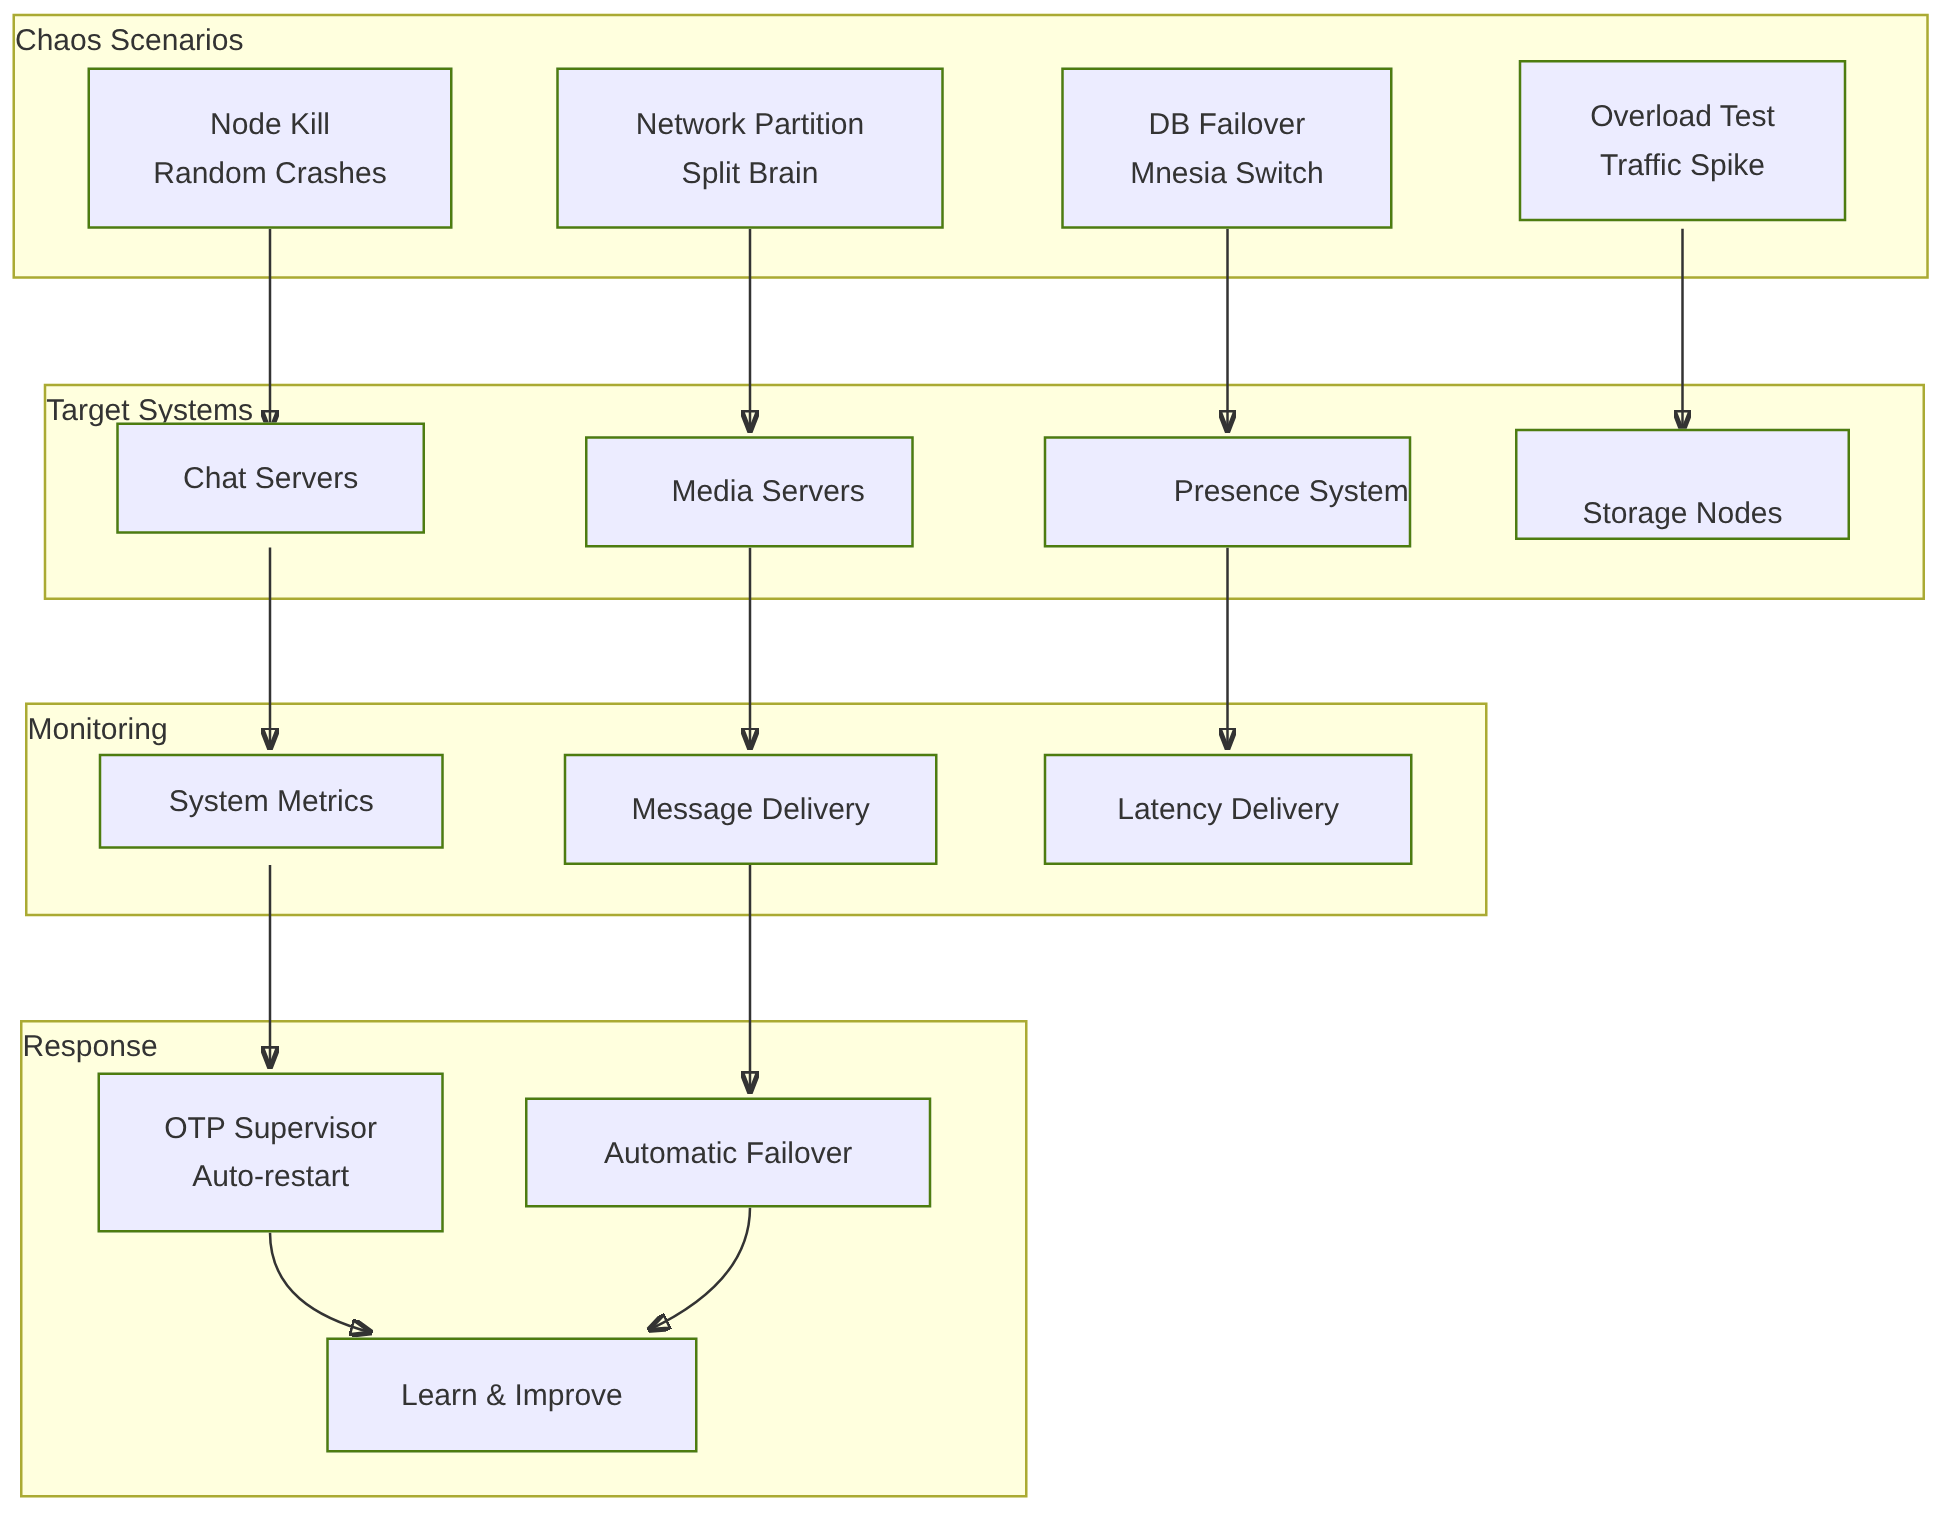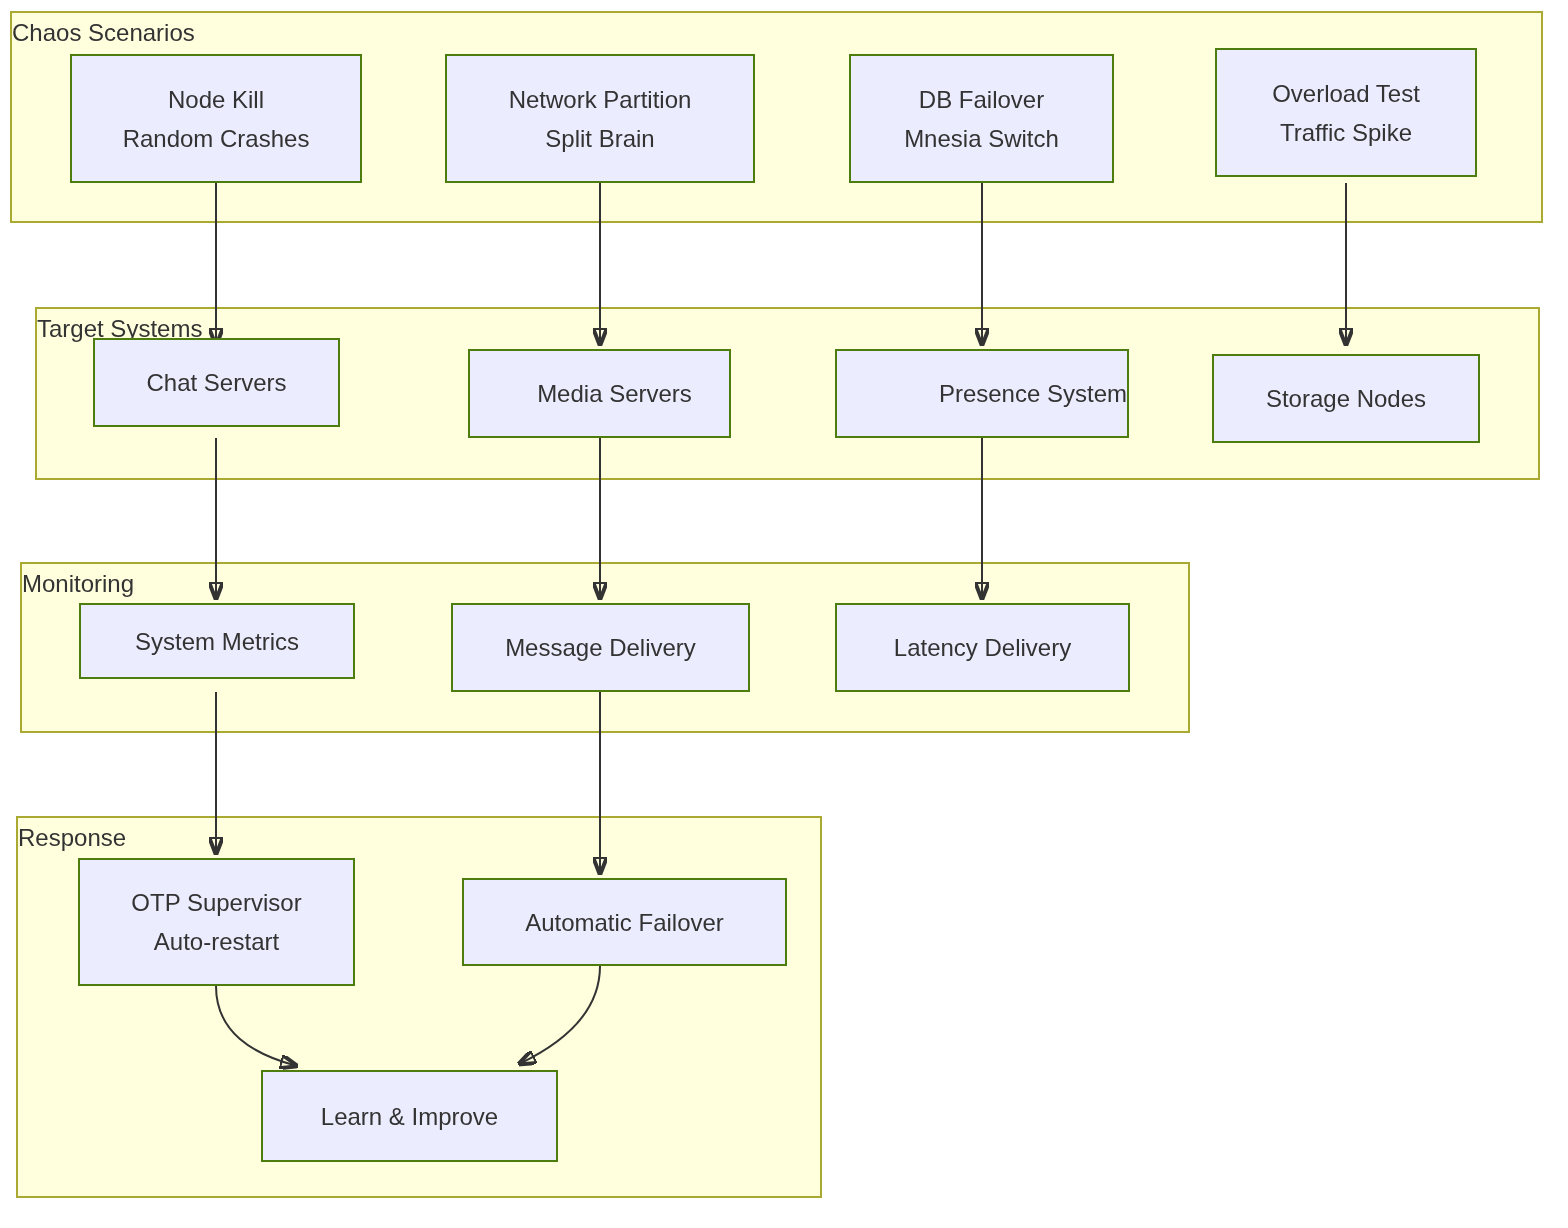--- a/index.html
+++ b/index.html
@@ -64,28 +64,28 @@
 
   
   #n-node-kill          { left: 70px;   top: 54px;   width: 292px; height: 129px; }
   #n-network-partition  { left: 445px;  top: 54px;   width: 310px; height: 129px; }
   #n-db-failover        { left: 849px;  top: 54px;   width: 265px; height: 129px; }
   #n-overload-test      { left: 1215px; top: 48px;   width: 262px; height: 129px; }
 
   #n-chat-servers       { left: 93px;   top: 338px;  width: 247px; height: 89px; }
   #n-media-servers      { left: 468px;  top: 349px;  width: 263px; height: 89px; padding-left: 30px; }
   #n-presence-system    { left: 835px;  top: 349px;  width: 294px; height: 89px; align-items: flex-end; }
-  #n-storage-nodes      { left: 1212px; top: 354px;  width: 268px; height: 89px; }
+  #n-storage-nodes      { left: 1212px; top: 343px;  width: 268px; height: 89px; justify-content: flex-end; }
 
   #n-system-metrics     { left: 79px;   top: 603px;  width: 276px; height: 76px; }
   #n-message-delivery   { left: 451px;  top: 603px;  width: 299px; height: 89px; }
   #n-latency-tracking   { left: 835px;  top: 603px;  width: 295px; height: 89px; }
 
   #n-otp-supervisor     { left: 78px;   top: 858px;  width: 277px; height: 128px; }
-  #n-automatic-failover { left: 462px;  top: 878px;  width: 325px; height: 88px; }
+  #n-automatic-failover { left: 420px;  top: 878px;  width: 325px; height: 88px; }
   #n-learn-improve      { left: 261px;  top: 1070px; width: 297px; height: 92px; }
 </style>
 </head>
 <body>
 
 <div class="canvas">
 
   <div class="cluster" id="g-chaos">
     <div class="cluster-title">Chaos Scenarios</div>
   </div>

